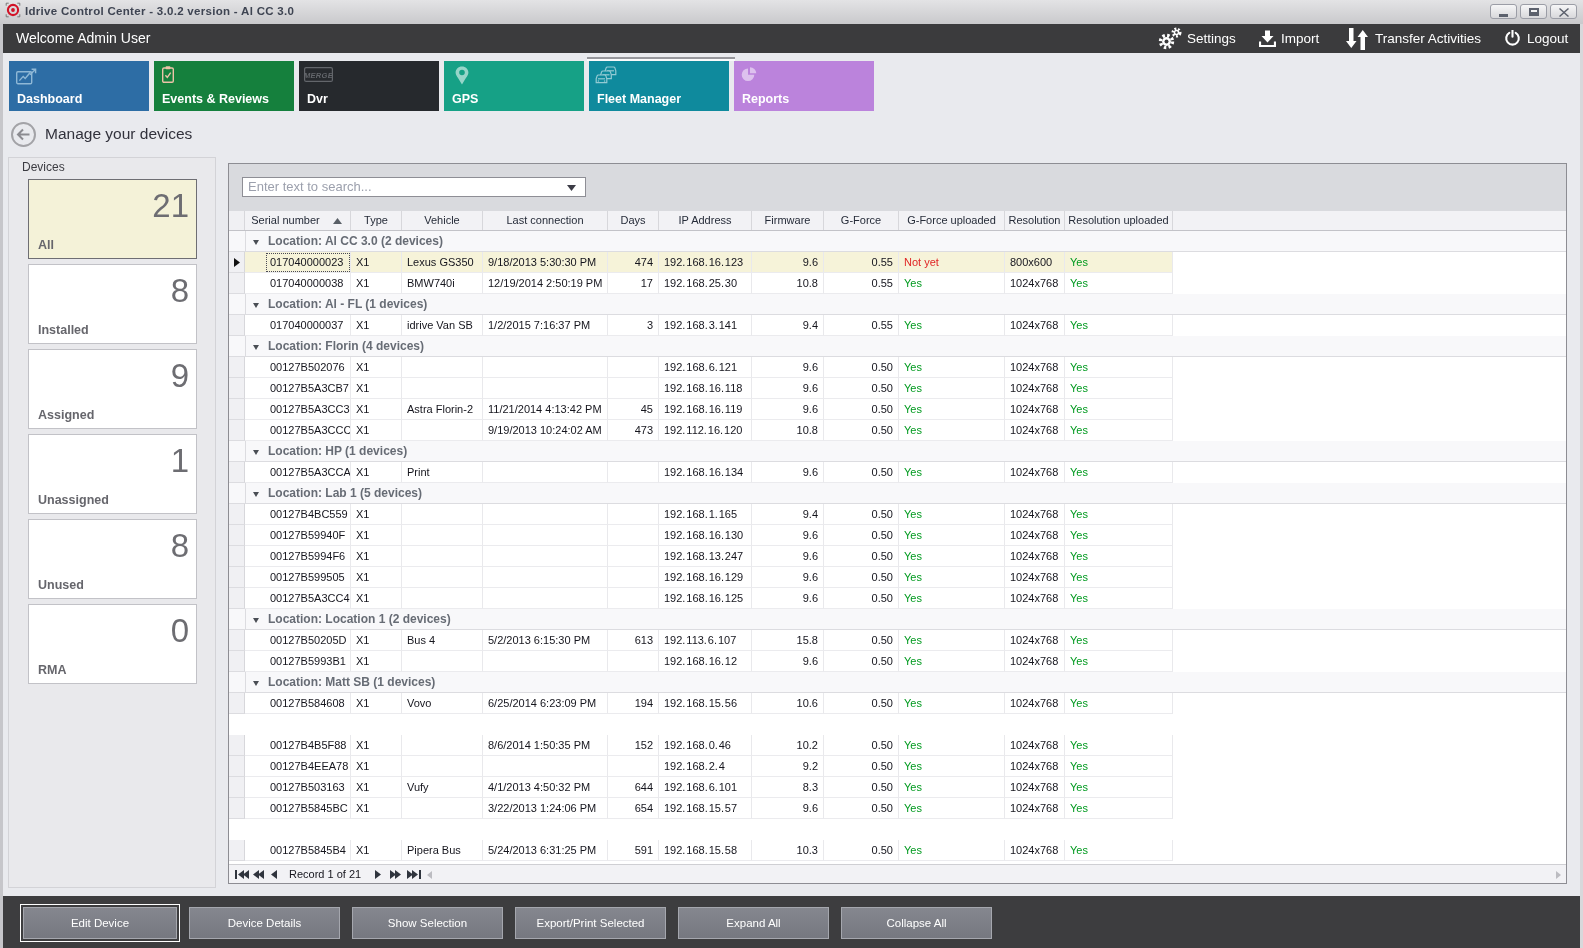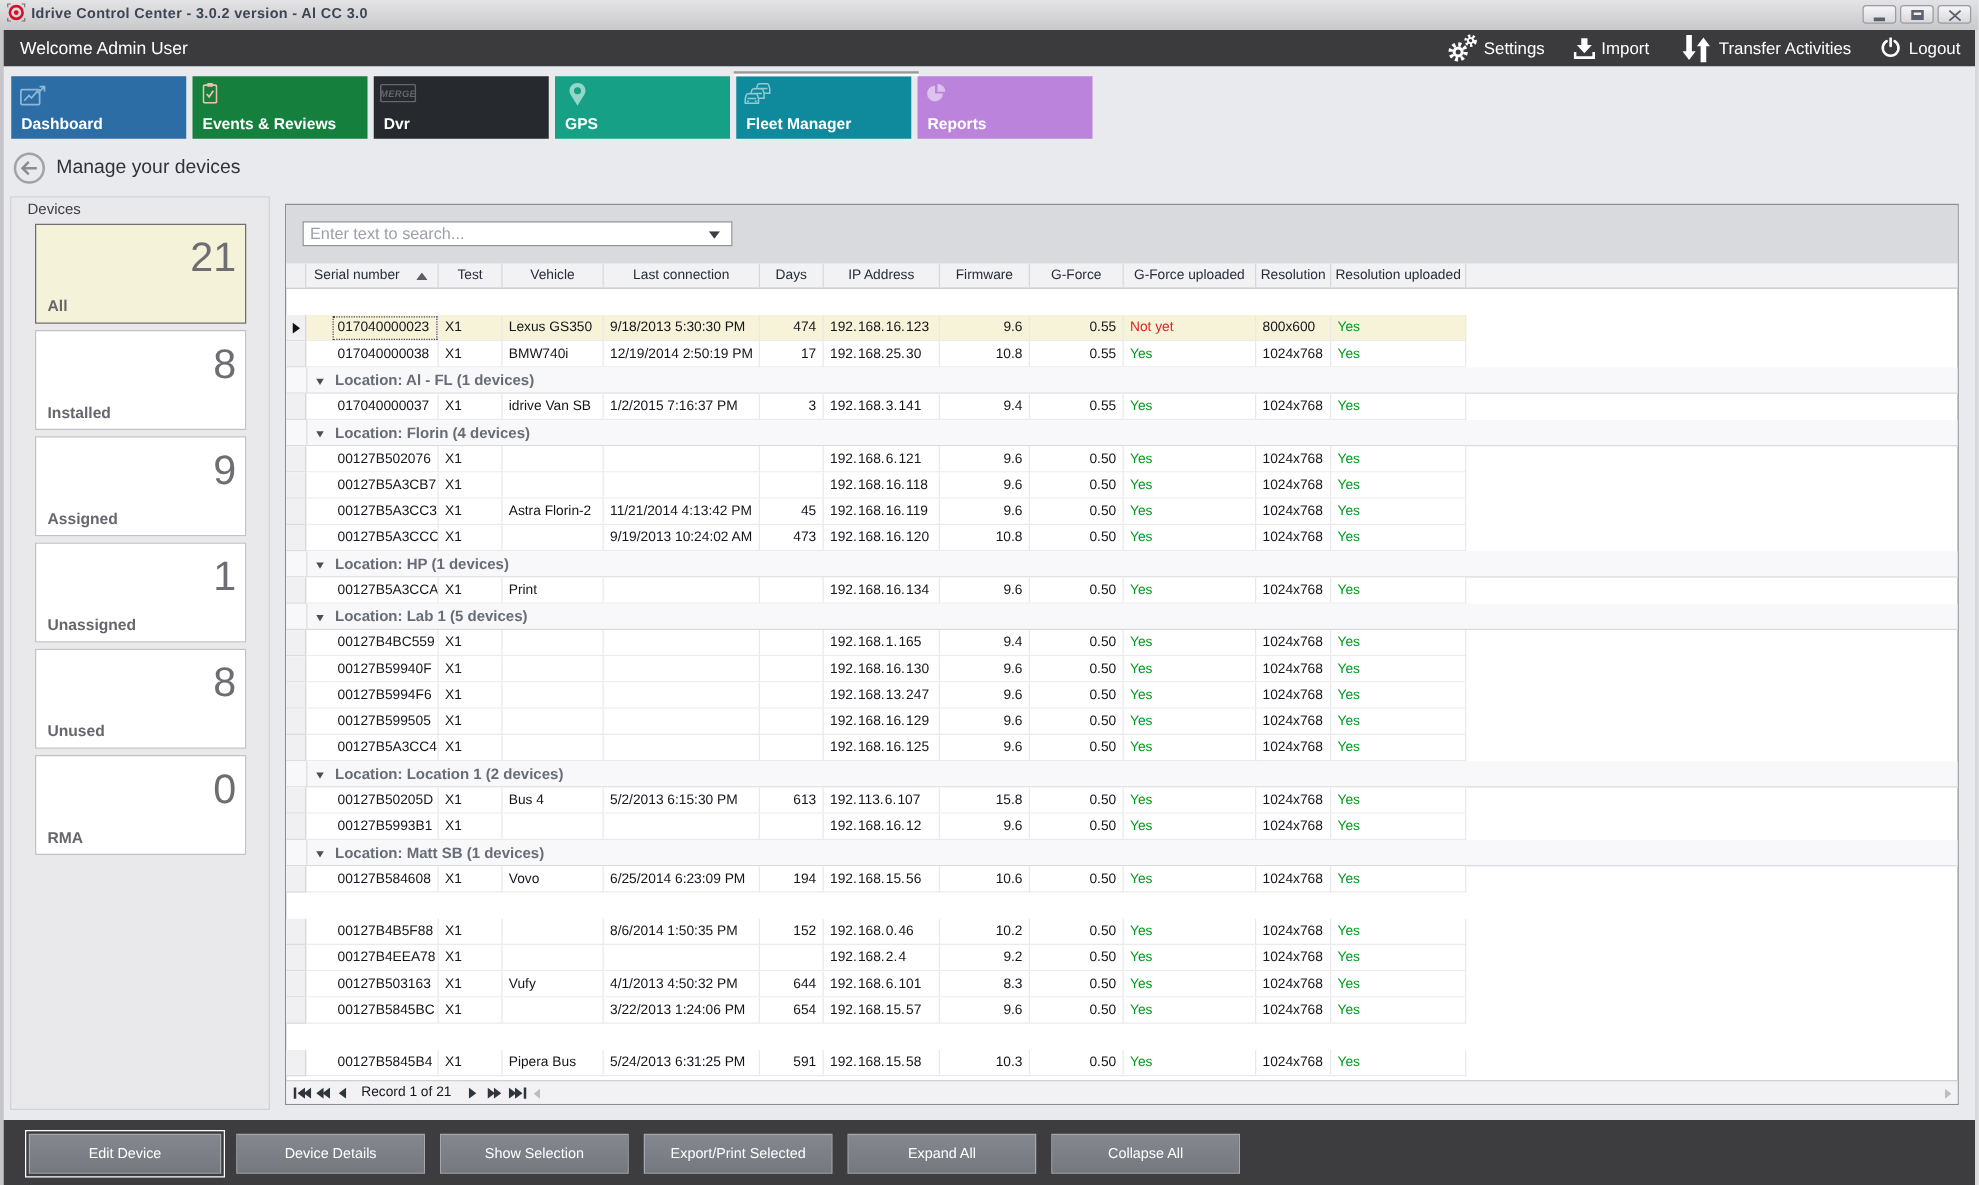--- a/index.html
+++ b/index.html
@@ -199,31 +199,36 @@
 <div class="abs" id="searchpanel"></div>
 <div class="abs" id="searchbox">Enter text to search...
 <svg width="9" height="6" viewBox="0 0 9 6" style="position:absolute;right:9px;top:7px">
         <path d="M0,0 L9,0 L4.5,6 Z" fill="#3c3c46"></path>
       </svg></div>
 <div class="abs" id="hdr">
 <div class="abs" style="left:0;top:0;width:16px;height:19px;background:#f0f0f3;border-right:1px solid #d7d7db"></div>
 <div class="hc" style="left:16px;width:106px;padding-right:24px">Serial number<svg width="9" height="6" viewBox="0 0 9 6" style="position:absolute;right:8px;top:7px">
           <path d="M4.5,0 L9,6 L0,6 Z" fill="#595f66"></path>
         </svg></div>
-<div class="hc" style="left:122px;width:51px">Test</div>
+<div class="hc" style="left:122px;width:51px">Type</div>
 <div class="hc" style="left:173px;width:81px">Vehicle</div>
 <div class="hc" style="left:254px;width:125px">Last connection</div>
 <div class="hc" style="left:379px;width:51px">Days</div>
 <div class="hc" style="left:430px;width:93px">IP Address</div>
 <div class="hc" style="left:523px;width:72px">Firmware</div>
 <div class="hc" style="left:595px;width:75px">G-Force</div>
 <div class="hc" style="left:670px;width:106px">G-Force uploaded</div>
 <div class="hc" style="left:776px;width:60px">Resolution</div>
 <div class="hc" style="left:836px;width:108px">Resolution uploaded</div>
 </div>
+<div class="grow" style="top:67px">
+      <span style="position:absolute;left:16px;top:0;width:1px;height:21px;background:#dcdce0"></span>
+      <span class="tri"></span>
+      <span class="gt">Location: Al CC 3.0 (2 devices)</span>
+    </div>
     <div class="drow sel" style="top:88px">
       <span class="mk">
         <svg width="6" height="9" viewBox="0 0 6 9" style="position:absolute;left:5px;top:6px">
           <path d="M0,0 L6,4.5 L0,9 Z" fill="#111"></path>
         </svg>
       </span>
       <span class="ind"></span>
       <span class="dc l" style="left:36px;width:86px;outline:1px dotted #4a4a55;outline-offset:-2px">017040000023</span>
       <span class="dc l" style="left:122px;width:51px">X1</span>
       <span class="dc l" style="left:173px;width:81px">Lexus GS350</span>
@@ -322,21 +327,21 @@
       <span class="dc l green" style="left:836px;width:108px">Yes</span>
     </div>
     <div class="drow" style="top:256px">
       <span class="mk"></span>
       <span class="ind"></span>
       <span class="dc l" style="left:36px;width:86px">00127B5A3CCC</span>
       <span class="dc l" style="left:122px;width:51px">X1</span>
       <span class="dc l" style="left:173px;width:81px"></span>
       <span class="dc l" style="left:254px;width:125px">9/19/2013 10:24:02 AM</span>
       <span class="dc r" style="left:379px;width:51px">473</span>
-      <span class="dc l" style="left:430px;width:93px">192. 168. 16. 120</span>
+      <span class="dc l" style="left:430px;width:93px">192. 112. 16. 120</span>
       <span class="dc r" style="left:523px;width:72px">10.8</span>
       <span class="dc r" style="left:595px;width:75px">0.50</span>
       <span class="dc l green" style="left:670px;width:106px">Yes</span>
       <span class="dc l" style="left:776px;width:60px">1024x768</span>
       <span class="dc l green" style="left:836px;width:108px">Yes</span>
     </div>
     <div class="grow" style="top:277px">
       <span style="position:absolute;left:16px;top:0;width:1px;height:21px;background:#dcdce0"></span>
       <span class="tri"></span>
       <span class="gt">Location: HP (1 devices)</span>

